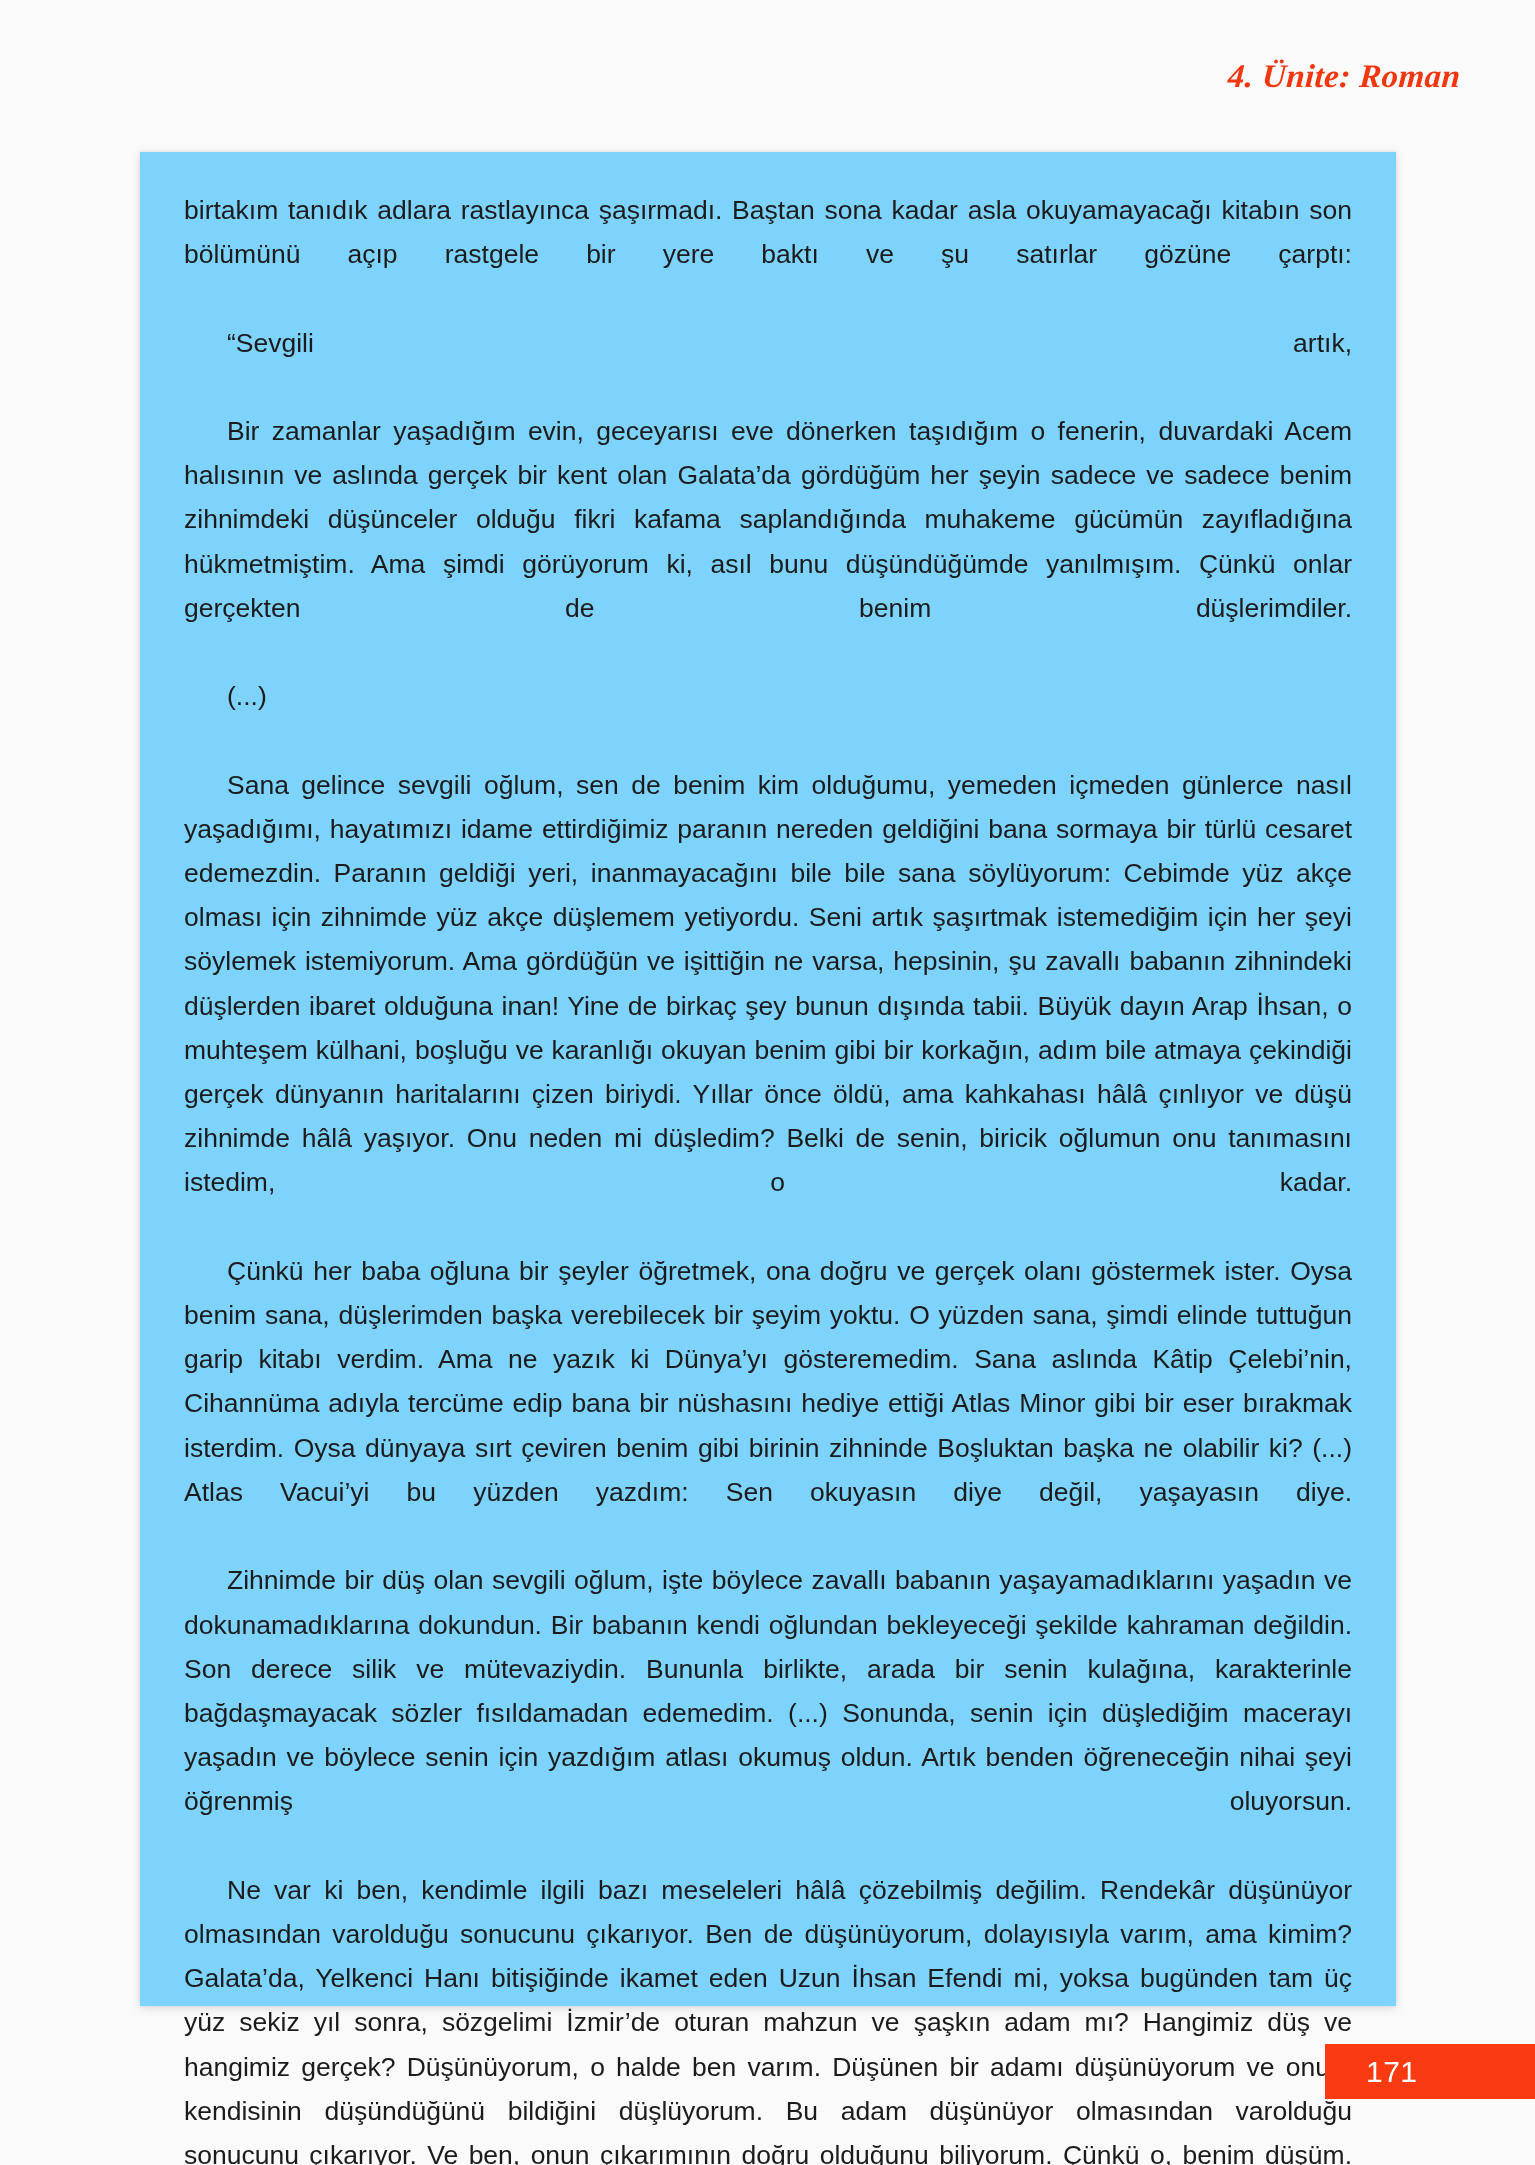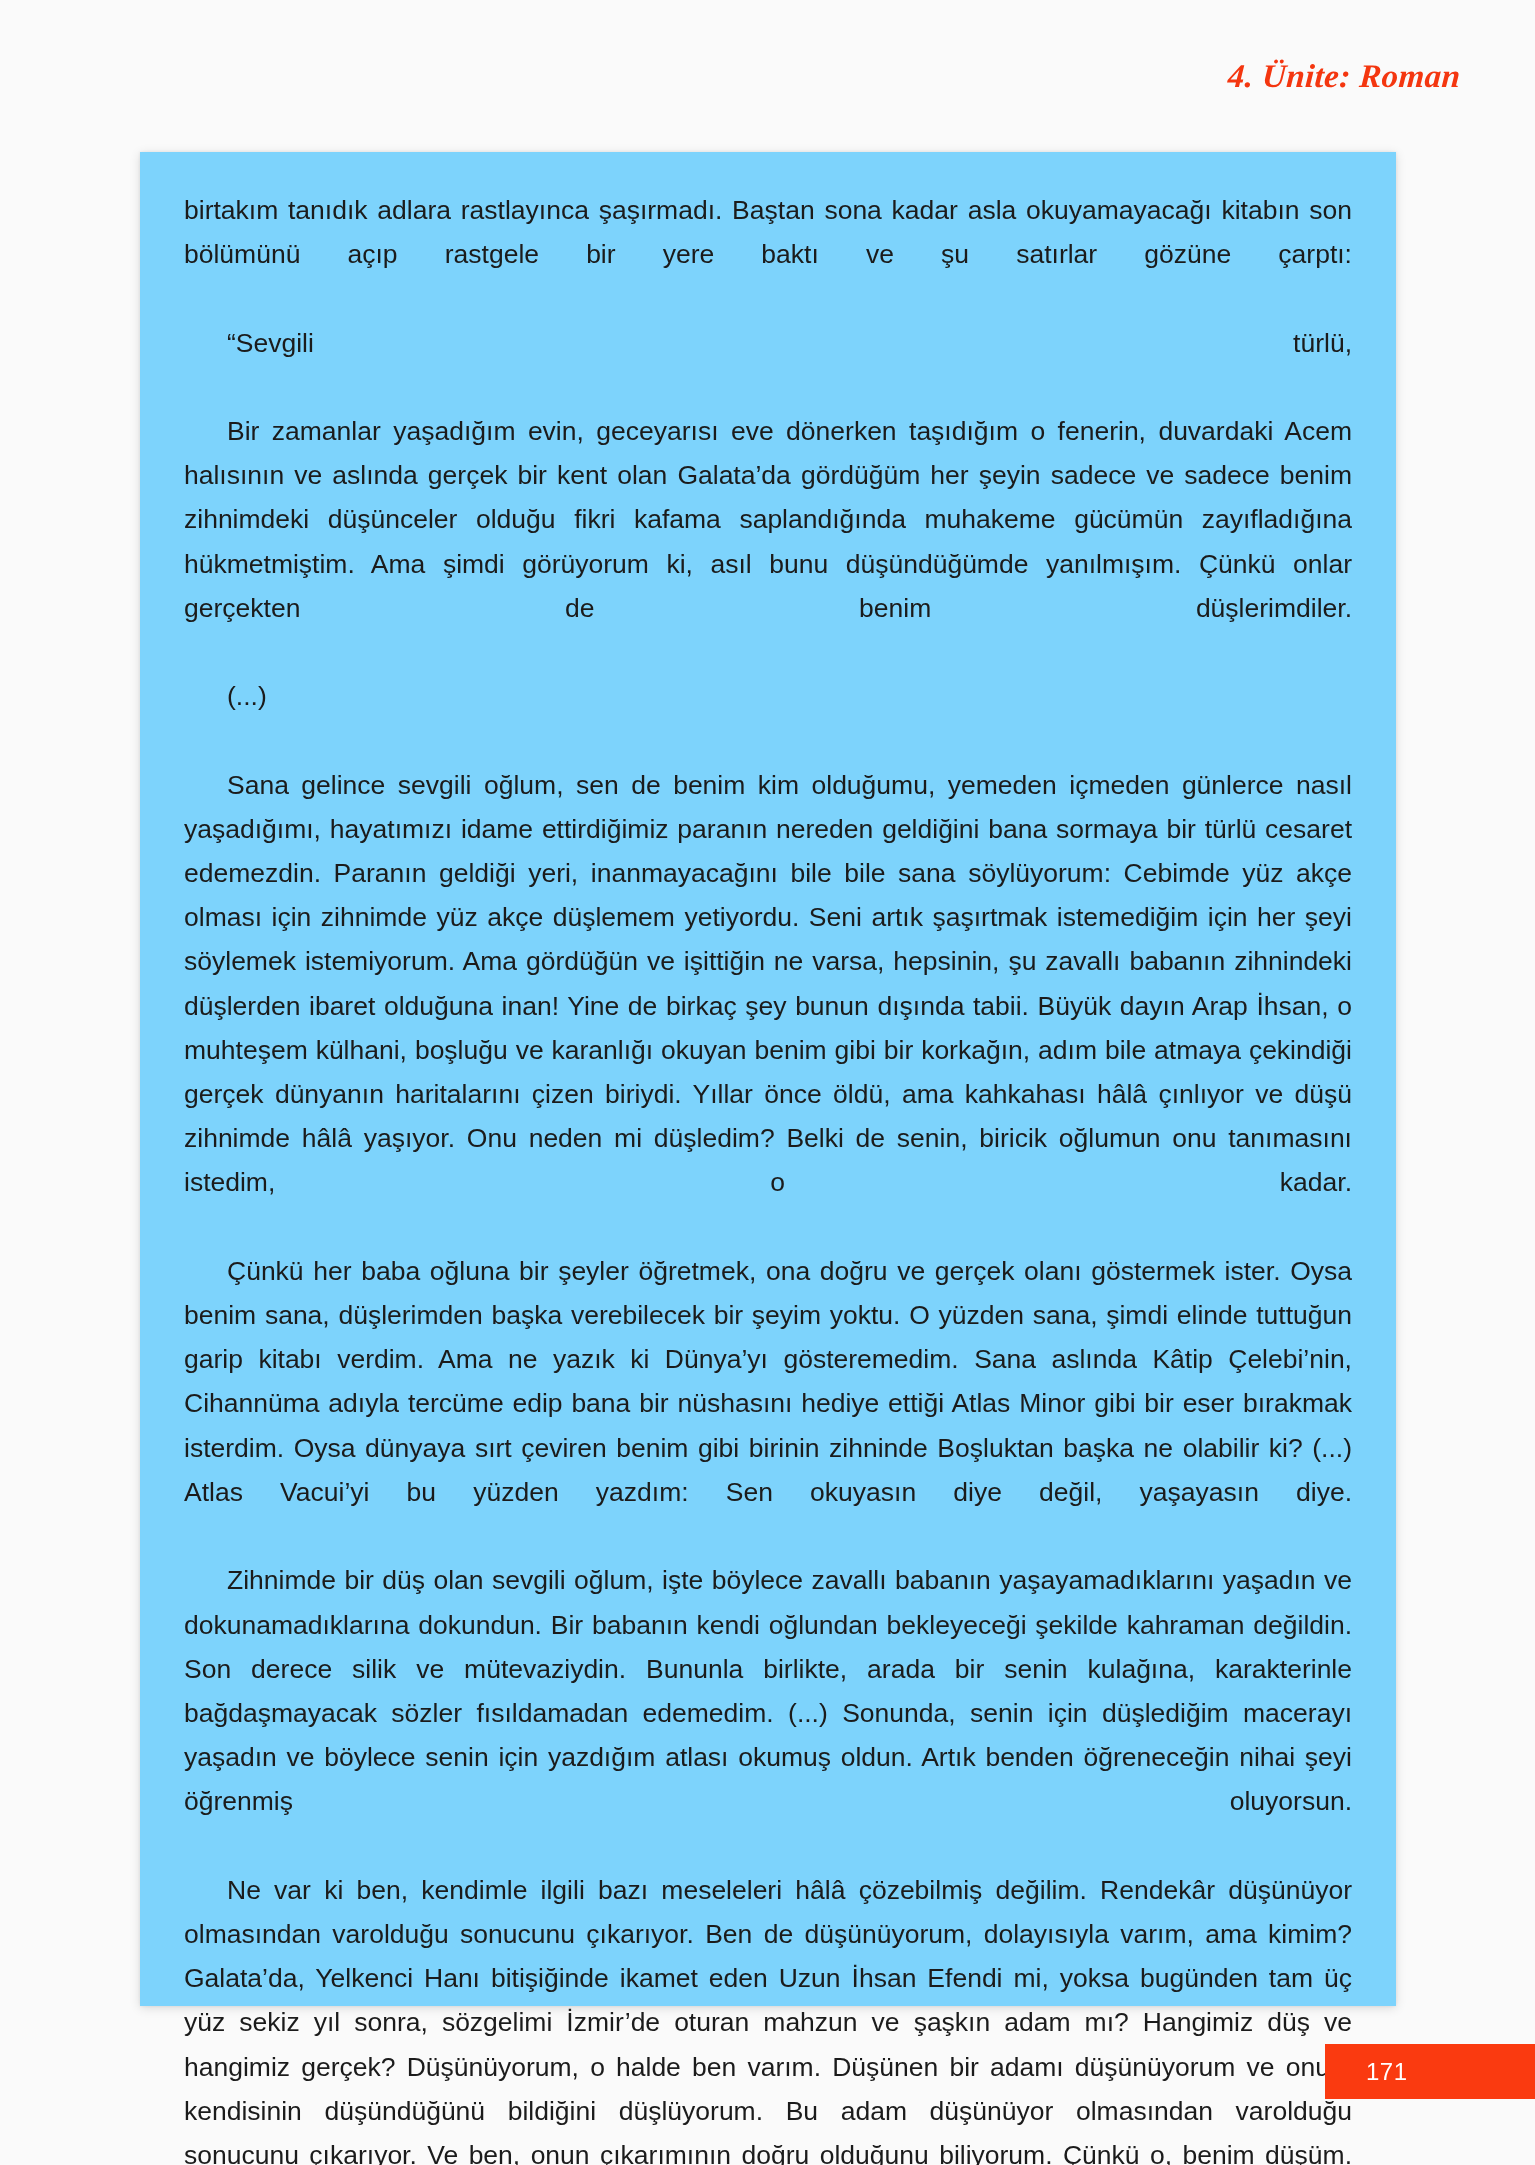--- a/index.html
+++ b/index.html
@@ -85,39 +85,39 @@
     width: 210px;
     height: 55px;
     background: #fa3a10;
     display: flex;
     align-items: center;
     box-sizing: border-box;
     padding-left: 41px;
   }
   .page-number-badge .num {
     color: #ffffff;
-    font-size: 24px;
+    font-size: 30px;
     font-family: "Liberation Sans", sans-serif;
     letter-spacing: 0.5px;
     line-height: 1;
   }
 </style>
 </head>
 <body>
 
 <div class="page">
 
   <div class="running-header">
     <span class="unit-title" style="color: rgb(244, 54, 15);">4. Ünite: Roman</span>
   </div>
 
   <div class="content-panel">
     <div class="body-text" id="body-text">
         <p class="no-indent">birtakım tanıdık adlara rastlayınca şaşırmadı. Baştan sona kadar asla okuyamayacağı kitabın son bölümünü açıp rastgele bir yere baktı ve şu satırlar gözüne çarptı:</p>
-        <p class="">“Sevgili türlü,</p>
+        <p class="">“Sevgili artık,</p>
         <p class="">Bir zamanlar yaşadığım evin, geceyarısı eve dönerken taşıdığım o fenerin, duvardaki Acem halısının ve aslında gerçek bir kent olan Galata’da gördüğüm her şeyin sadece ve sadece benim zihnimdeki düşünceler olduğu fikri kafama saplandığında muhakeme gücümün zayıfladığına hükmetmiştim. Ama şimdi görüyorum ki, asıl bunu düşündüğümde yanılmışım. Çünkü onlar gerçekten de benim düşlerimdiler.</p>
         <p class="">(...)</p>
         <p class="">Sana gelince sevgili oğlum, sen de benim kim olduğumu, yemeden içmeden günlerce nasıl yaşadığımı, hayatımızı idame ettirdiğimiz paranın nereden geldiğini bana sormaya bir türlü cesaret edemezdin. Paranın geldiği yeri, inanmayacağını bile bile sana söylüyorum: Cebimde yüz akçe olması için zihnimde yüz akçe düşlemem yetiyordu. Seni artık şaşırtmak istemediğim için her şeyi söylemek istemiyorum. Ama gördüğün ve işittiğin ne varsa, hepsinin, şu zavallı babanın zihnindeki düşlerden ibaret olduğuna inan! Yine de birkaç şey bunun dışında tabii. Büyük dayın Arap İhsan, o muhteşem külhani, boşluğu ve karanlığı okuyan benim gibi bir korkağın, adım bile atmaya çekindiği gerçek dünyanın haritalarını çizen biriydi. Yıllar önce öldü, ama kahkahası hâlâ çınlıyor ve düşü zihnimde hâlâ yaşıyor. Onu neden mi düşledim? Belki de senin, biricik oğlumun onu tanımasını istedim, o kadar.</p>
         <p class="">Çünkü her baba oğluna bir şeyler öğretmek, ona doğru ve gerçek olanı göstermek ister. Oysa benim sana, düşlerimden başka verebilecek bir şeyim yoktu. O yüzden sana, şimdi elinde tuttuğun garip kitabı verdim. Ama ne yazık ki Dünya’yı gösteremedim. Sana aslında Kâtip Çelebi’nin, Cihannüma adıyla tercüme edip bana bir nüshasını hediye ettiği Atlas Minor gibi bir eser bırakmak isterdim. Oysa dünyaya sırt çeviren benim gibi birinin zihninde Boşluktan başka ne olabilir ki? (...) Atlas Vacui’yi bu yüzden yazdım: Sen okuyasın diye değil, yaşayasın diye.</p>
         <p class="">Zihnimde bir düş olan sevgili oğlum, işte böylece zavallı babanın yaşayamadıklarını yaşadın ve dokunamadıklarına dokundun. Bir babanın kendi oğlundan bekleyeceği şekilde kahraman değildin. Son derece silik ve mütevaziydin. Bununla birlikte, arada bir senin kulağına, karakterinle bağdaşmayacak sözler fısıldamadan edemedim. (...) Sonunda, senin için düşlediğim macerayı yaşadın ve böylece senin için yazdığım atlası okumuş oldun. Artık benden öğreneceğin nihai şeyi öğrenmiş oluyorsun.</p>
         <p class="">Ne var ki ben, kendimle ilgili bazı meseleleri hâlâ çözebilmiş değilim. Rendekâr düşünüyor olmasından varolduğu sonucunu çıkarıyor. Ben de düşünüyorum, dolayısıyla varım, ama kimim? Galata’da, Yelkenci Hanı bitişiğinde ikamet eden Uzun İhsan Efendi mi, yoksa bugünden tam üç yüz sekiz yıl sonra, sözgelimi İzmir’de oturan mahzun ve şaşkın adam mı? Hangimiz düş ve hangimiz gerçek? Düşünüyorum, o halde ben varım. Düşünen bir adamı düşünüyorum ve onun, kendisinin düşündüğünü bildiğini düşlüyorum. Bu adam düşünüyor olmasından varolduğu sonucunu çıkarıyor. Ve ben, onun çıkarımının doğru olduğunu biliyorum. Çünkü o, benim düşüm. Varolduğunu böylece haklı olarak ileri süren bu adamın beni düşlediğini düşünüyorum. Öyleyse, gerçek olan biri beni düşlüyor. O gerçek, ben ise bir düş oluyorum.</p>
       </div>
   </div>
 
   <div class="page-number-badge" style="background: rgb(250, 58, 16);">

